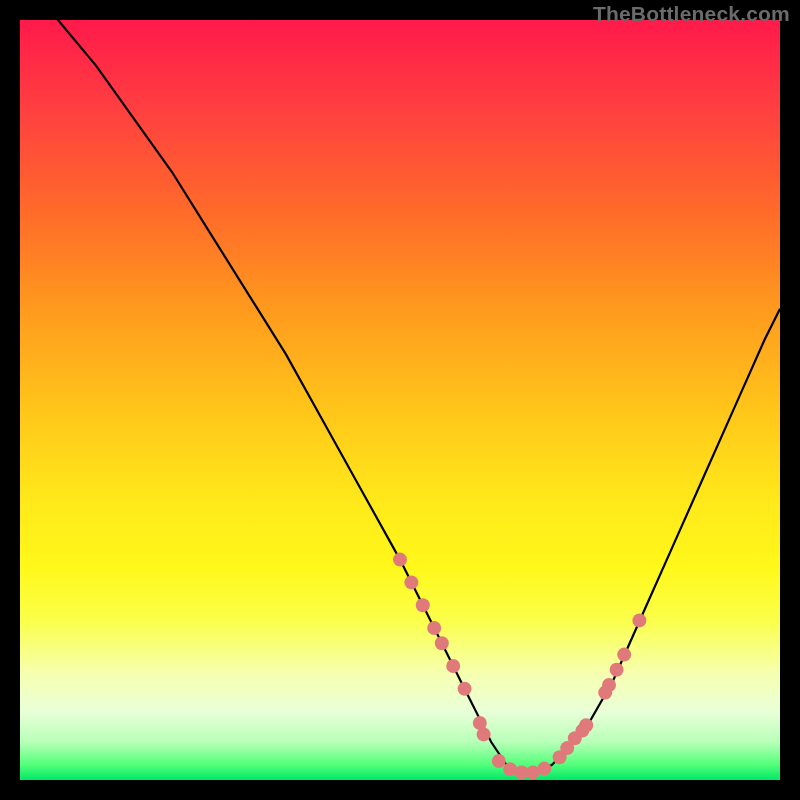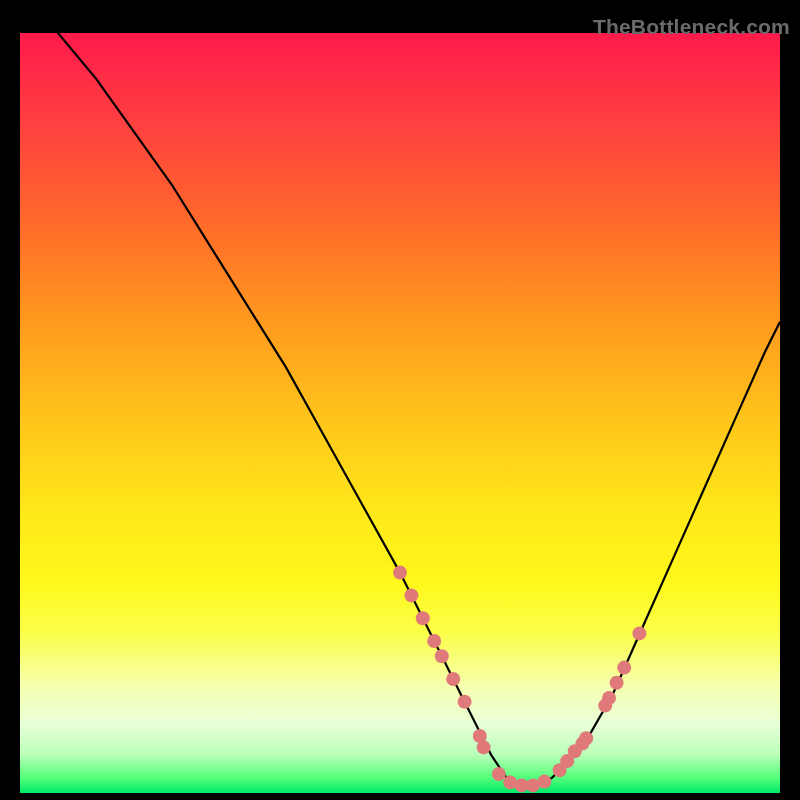--- a/index.html
+++ b/index.html
@@ -6,21 +6,21 @@
     margin: 0;
     padding: 0;
     width: 800px;
     height: 800px;
     background: #000;
     overflow: hidden;
   }
   .frame {
     position: absolute;
     left: 0;
-    top: 13px;
+    top: 0;
     width: 800px;
     height: 584px;
     background: #000;
   }
   .plot {
     position: absolute;
     left: 20px;
     top: 20px;
     width: 760px;
     height: 760px;

